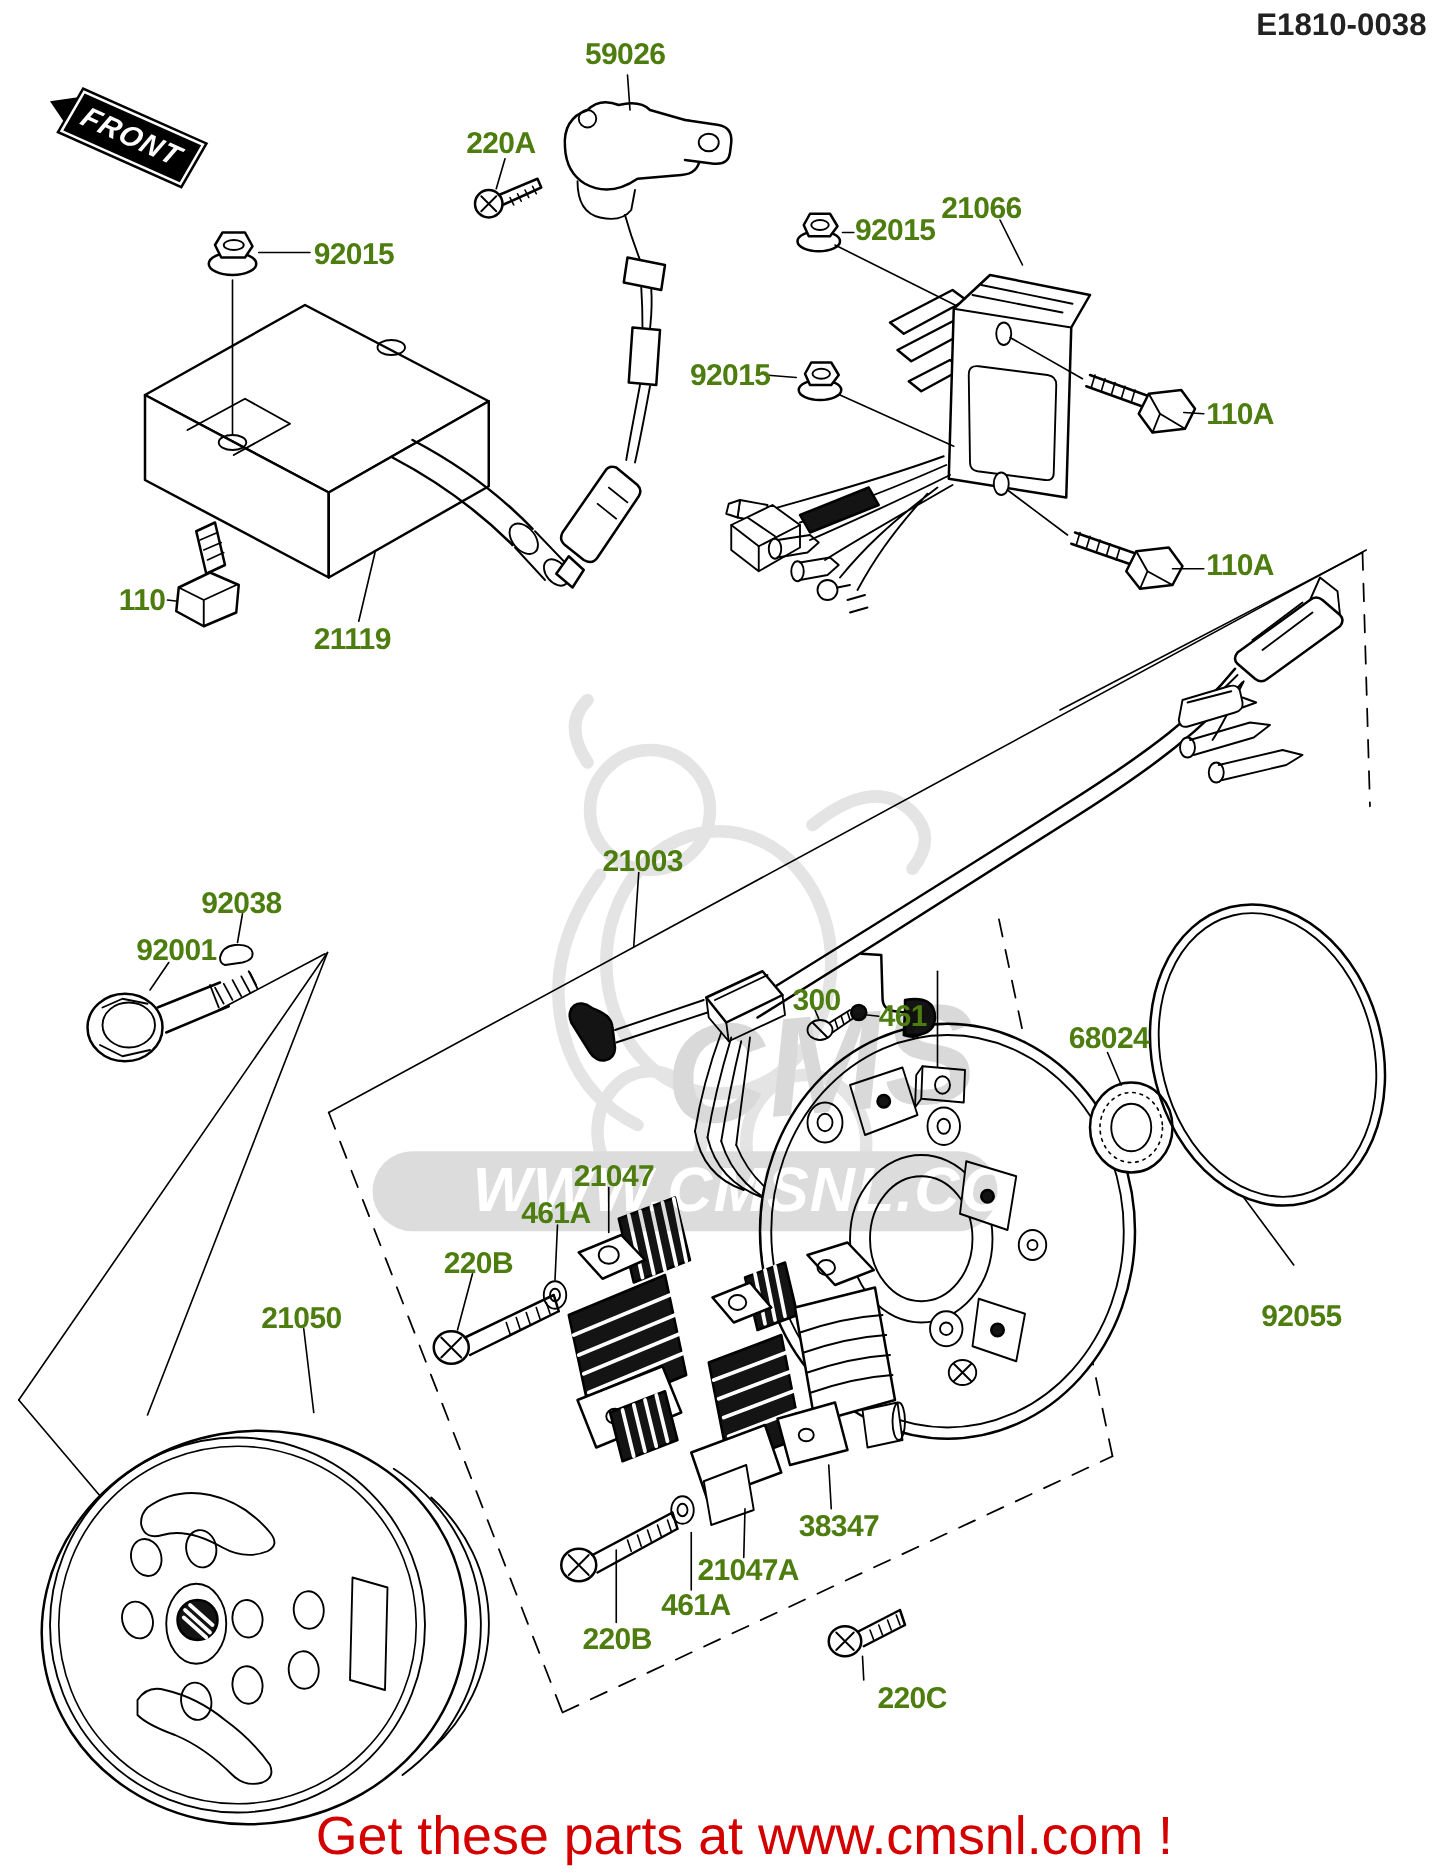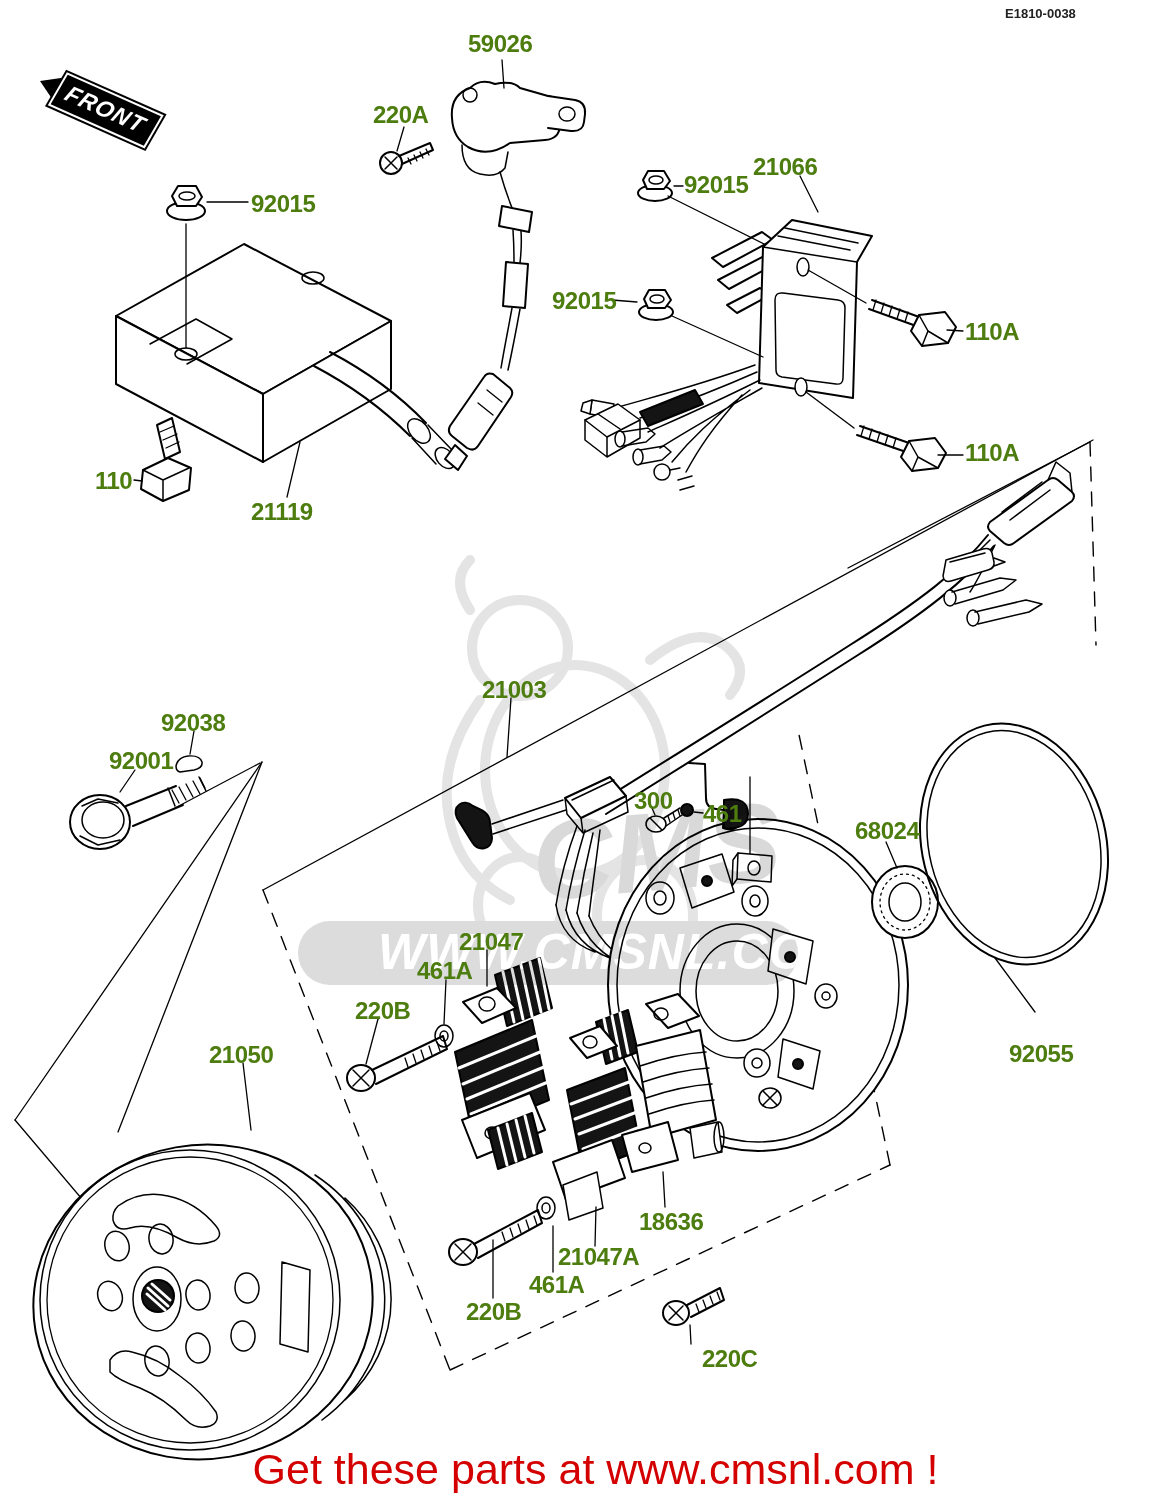--- a/index.html
+++ b/index.html
@@ -4,21 +4,21 @@
 <style>
   :root{
     --line:#000000; --title-gray:#8f8f8f; --footer-red:#d40000; --wm:#dcdcdc;
   }
   html,body{margin:0;padding:0;background:#fff;}
   #page{position:relative;width:1161px;height:1500px;background:#fff;overflow:hidden;
         font-family:"Liberation Sans", sans-serif;}
   
   .title{position:absolute;left:14px;top:16px;font-size:30px;color:var(--title-gray);
          letter-spacing:.5px;z-index:5;}
-  .diagcode{position:absolute;left:1005px;top:6px;font-size:13px;font-weight:600;color:#222;z-index:5;}
+  .diagcode{position:absolute;left:1005px;top:6px;font-size:25px;font-weight:600;color:#222;z-index:5;}
   .footer{position:absolute;left:15px;top:1445px;width:100%;text-align:center;font-size:43px;
           color:var(--footer-red);z-index:5;}
   .plabel{position:absolute;font-size:24px;font-weight:bold;color:#4d7c0f;letter-spacing:-.5px;
           z-index:6;white-space:nowrap;}
   
   .front-tag{position:absolute;left:40px;top:62px;display:flex;align-items:center;
              transform:rotate(24deg);transform-origin:left center;z-index:5;}
   .front-arrow{width:0;height:0;border-top:15px solid transparent;border-bottom:15px solid transparent;
                border-right:24px solid #000;margin-right:-5px;}
   .front-body{background:#000;color:#fff;border:2px solid #fff;box-shadow:0 0 0 2px #000;
@@ -396,20 +396,20 @@
   <span class="plabel" style="left:161px;top:709px">92038</span>
   <span class="plabel" style="left:109px;top:747px">92001</span>
   <span class="plabel" style="left:634px;top:787px">300</span>
   <span class="plabel" style="left:703px;top:800px">461</span>
   <span class="plabel" style="left:855px;top:817px">68024</span>
   <span class="plabel" style="left:1009px;top:1040px">92055</span>
   <span class="plabel" style="left:459px;top:928px">21047</span>
   <span class="plabel" style="left:417px;top:957px">461A</span>
   <span class="plabel" style="left:355px;top:997px">220B</span>
   <span class="plabel" style="left:209px;top:1041px">21050</span>
-  <span class="plabel" style="left:639px;top:1208px">18636</span>
+  <span class="plabel" style="left:639px;top:1208px">38347</span>
   <span class="plabel" style="left:558px;top:1243px">21047A</span>
   <span class="plabel" style="left:529px;top:1271px">461A</span>
   <span class="plabel" style="left:466px;top:1298px">220B</span>
   <span class="plabel" style="left:702px;top:1345px">220C</span>
 
   <div class="footer">Get these parts at www.cmsnl.com !</div>
 </div>
 
 </body></html>

